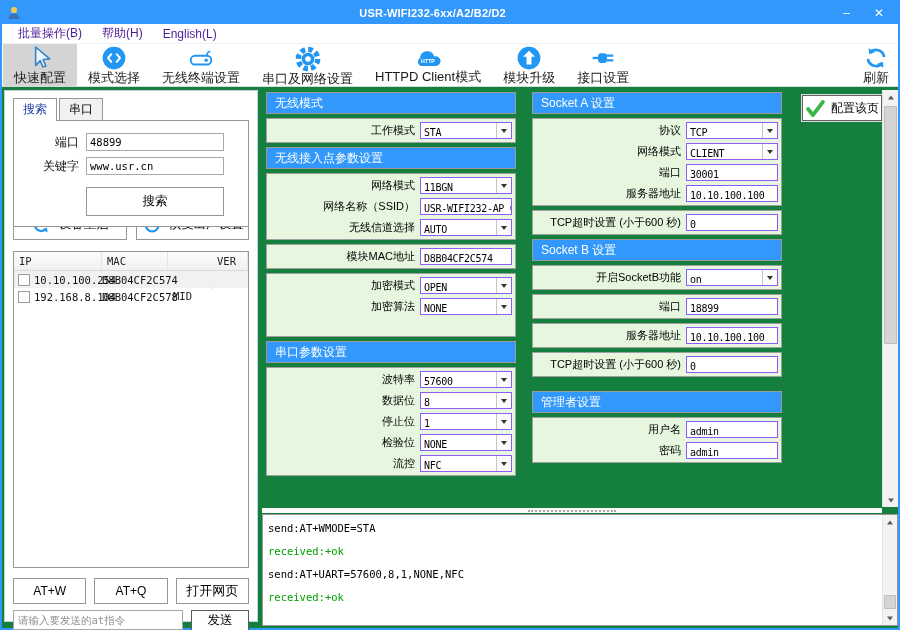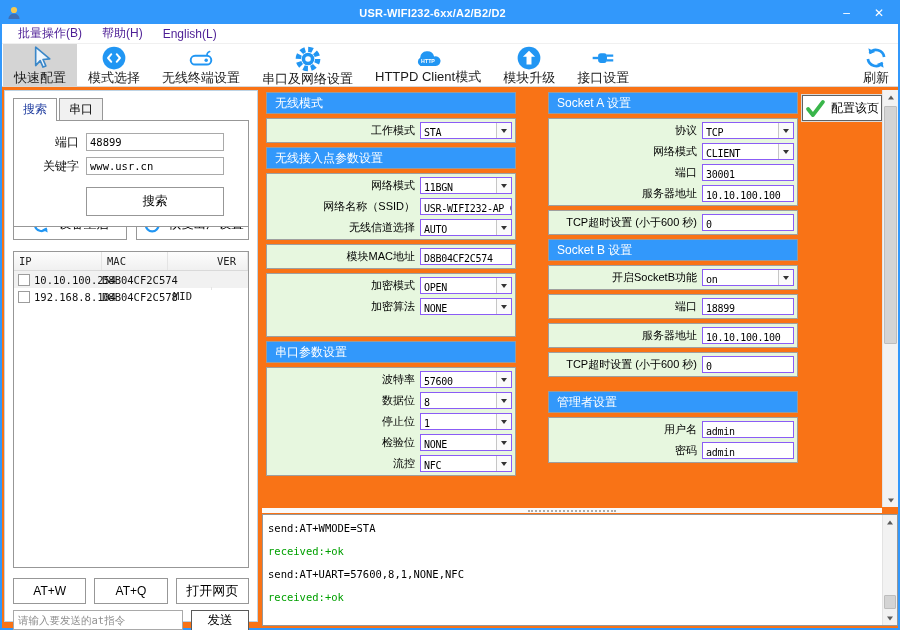--- a/index.html
+++ b/index.html
@@ -19,21 +19,21 @@
 
   
   .toolbar { height:43px; display:flex; align-items:stretch; padding:0 1px; border-bottom:1px solid #d8d8d8; background:#fff; }
   .tb-item { display:flex; flex-direction:column; align-items:center; justify-content:flex-start; padding:1px 11px 2px; }
   .tb-item.active { background:#d4d4d4; }
   .tb-icon { height:27px; display:flex; align-items:center; justify-content:center; }
   .tb-label { font-size:13px; color:#1a1a1a; line-height:14px; white-space:nowrap; }
   .tb-refresh { margin-left:auto; display:flex; flex-direction:column; align-items:center; padding:1px 8px 2px; }
 
   
-  .main { position:relative; height:541px; background:#f97316; }
+  .main { position:relative; height:541px; background:#15803d; }
 
   
   .left-panel { position:absolute; left:2px; top:3px; width:254px; height:532px; border:1px solid #bed3e4; background:#fff; }
   .tabs-row { display:flex; margin:6px 0 0 8px; }
   .tab { font-size:12px; padding:2px 9px 3px; border:1px solid #979797; border-bottom:none; background:#f1f1f1; margin-right:2px; position:relative; top:1px; }
   .tab.active { background:#fff; color:#223fa0; z-index:2; }
   .tab-panel { margin:0 8px; border:1px solid #979797; background:#fff; padding:9px 0 10px; position:relative; z-index:1; }
   .f-row { display:flex; align-items:center; margin:3px 0 6px; }
   .f-label { width:72px; text-align:right; padding-right:7px; font-size:12px; color:#111; }
   .f-input { width:138px; height:18px; border:1px solid #a9a9a9; font-family:"DejaVu Sans Mono",monospace; font-size:10.5px; padding:0 3px; outline:none; }
@@ -54,21 +54,21 @@
   .at-row { position:absolute; left:8px; right:8px; top:487px; display:flex; gap:8px; }
   .at-btn { flex:1; height:26px; border:1px solid #979797; background:#fff; font-size:12px; }
   .at-btn.strong { font-size:13px; }
   .send-row { position:absolute; left:8px; right:8px; top:519px; display:flex; gap:8px; }
   .at-input { flex:1; height:20px; border:1px solid #a9a9a9; font-family:"DejaVu Sans Mono",monospace; font-size:10.5px; padding:0 4px; outline:none; }
   .at-input::placeholder { color:#909090; }
   .send-btn { width:58px; height:21px; border:1px solid #5a5a5a; background:#fff; font-size:12.5px; }
 
   
   .config { position:absolute; left:260px; top:3px; width:636px; height:417px; overflow:hidden; }
-  .cfg-cols { position:absolute; left:4px; top:2px; display:flex; gap:32px; }
+  .cfg-cols { position:absolute; left:4px; top:2px; display:flex; gap:16px; }
   .cfg-col { width:250px; }
   .cfg-header { height:22px; background:#3298fb; border:1px solid #9a9a9a; color:#fff; font-size:12px; display:flex; align-items:center; padding:0 8px; margin-bottom:4px; }
   .cfg-group { background:#e7f7df; border:1px solid #9f9f9f; padding:2px 3px; margin-bottom:4px; }
   .cfg-group.extra-space { padding-bottom:20px; }
   .gap-before { margin-top:14px; }
   .crow { display:flex; align-items:center; height:19px; margin-bottom:2px; }
   .crow:last-child { margin-bottom:0; }
   .clabel { flex:1; text-align:right; font-size:11px; color:#000; padding-right:5px; white-space:nowrap; overflow:hidden; }
   .cctl { width:92px; height:17px; background:#fff; border:1px solid #8b5cf6; display:flex; align-items:flex-end; flex:none; }
   .cctl .val { flex:1; font-family:"DejaVu Sans Mono",monospace; font-size:10px; padding:0 3px; white-space:nowrap; overflow:hidden; letter-spacing:-.3px; }

